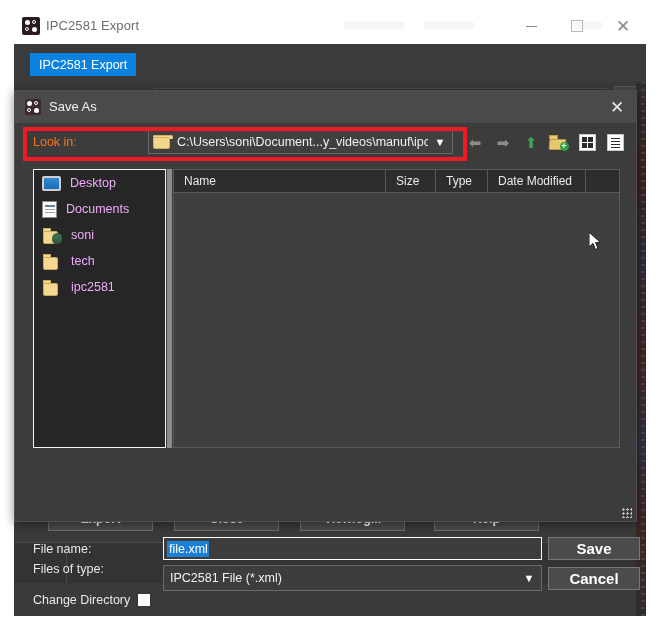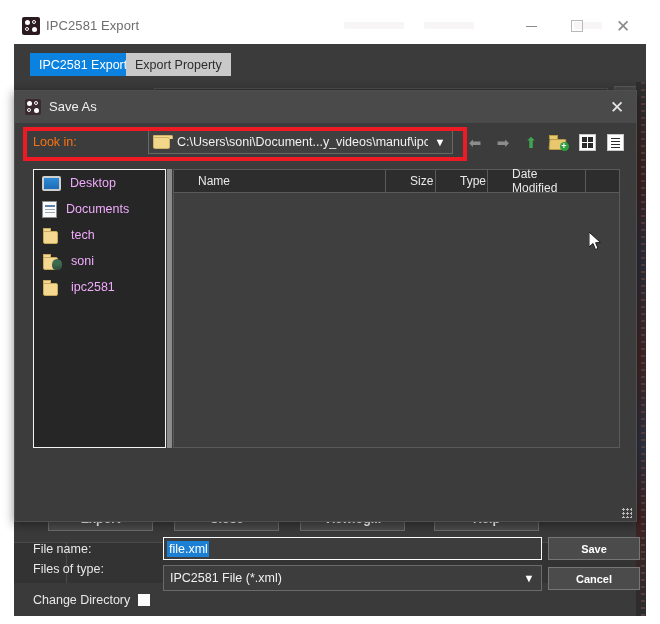--- a/index.html
+++ b/index.html
@@ -471,21 +471,21 @@
     box-sizing: border-box;
   }
   .fl-head {
     display: flex;
     height: 22px;
     background: #2d2d2d;
     border-bottom: 1px solid #5a5a5a;
   }
   .fl-th {
     display: flex; align-items: center;
-    padding-left: 24px;
+    padding-left: 10px;
     font-size: 12px;
     color: #eaeaea;
     border-right: 1px solid #5a5a5a;
     box-sizing: border-box;
     height: 100%;
   }
   .fl-body { height: 255px; }
 
   
   .frm-label {
@@ -524,21 +524,21 @@
     color: #f0f0f0;
     flex: 1;
   }
   .dbtn {
     position: absolute;
     left: 533px;
     width: 92px; height: 23px;
     background: #4b4b4b;
     border: 1px solid #767676;
     color: #ffffff;
-    font-size: 11px;
+    font-size: 15px;
     font-weight: bold;
     display: flex; align-items: center; justify-content: center;
     box-sizing: border-box;
     text-align: center;
   }
   .chg-dir {
     position: absolute;
     left: 18px; top: 502px;
     display: flex; align-items: center;
     font-size: 12.5px;
@@ -587,21 +587,20 @@
           <span class="bar"></span>
         </div>
       <div class="win-btn win-max">
           <span class="box"></span>
         </div>
       <div class="win-btn win-close">✕</div>
     </div>
 
     <div class="tabstrip">
       <div class="tab tab-active">IPC2581 Export</div>
-      <div class="tab tab-inactive">Export Property</div>
     </div>
 
     <div class="app-body">
       <div class="panel-inset"></div>
       <div class="panel-inset2"></div>
     </div>
 
     <div class="app-bottom"></div>
 
     <div class="optionbar">
@@ -695,33 +694,33 @@
     <div class="places">
       <div class="place">
         <span class="ic ic-desktop"></span>
         <span>Desktop</span>
       </div>
       <div class="place">
         <span class="ic ic-doc"></span>
         <span>Documents</span>
       </div>
       <div class="place">
-        <span class="ic ic-folder">
-          <span class="t"></span>
-            <span class="b"></span>
-        </span>
-        <span>tech</span>
-      </div>
-      <div class="place">
         <span class="ic ic-folder user">
           <span class="t"></span>
             <span class="b"></span>
             <span class="p"></span>
         </span>
         <span>soni</span>
+      </div>
+      <div class="place">
+        <span class="ic ic-folder">
+          <span class="t"></span>
+            <span class="b"></span>
+        </span>
+        <span>tech</span>
       </div>
       <div class="place">
         <span class="ic ic-folder">
           <span class="t"></span>
             <span class="b"></span>
         </span>
         <span>ipc2581</span>
       </div>
     </div>
 

